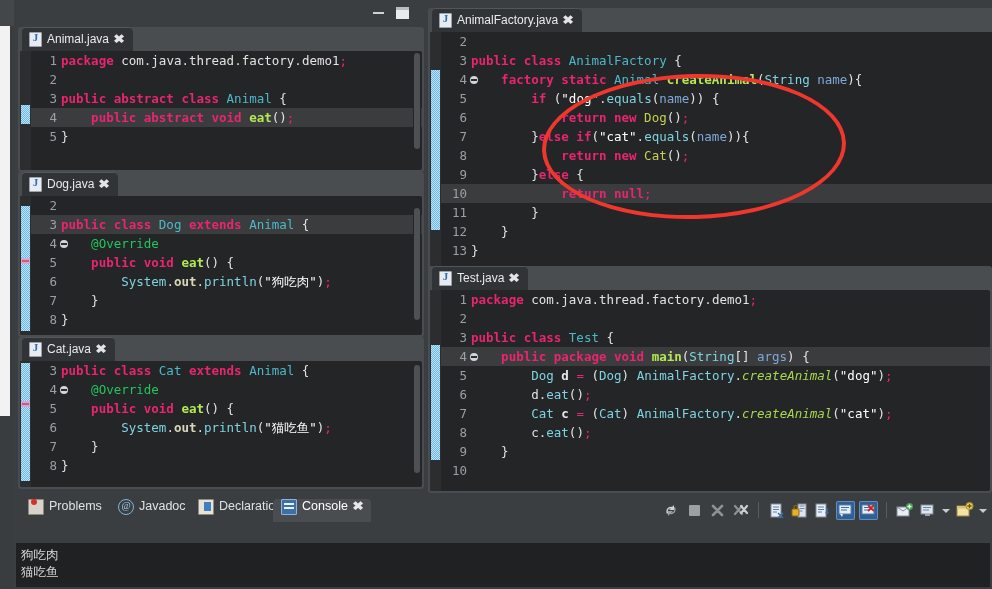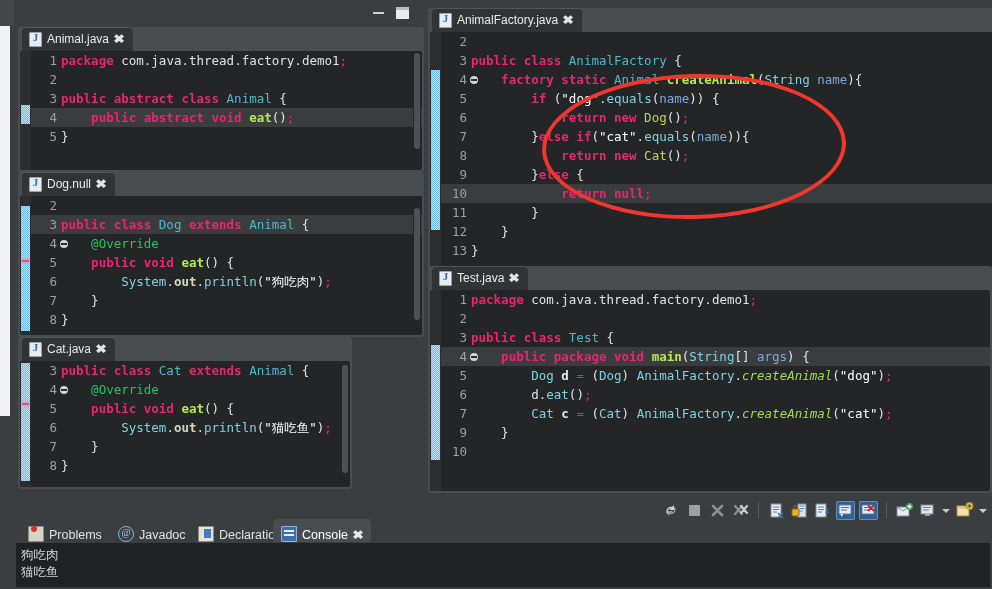--- a/index.html
+++ b/index.html
@@ -83,21 +83,21 @@
   .yel{color:#c8d14e;}
 
   
   .ellipse{position:absolute;left:528px;top:74px;width:296px;height:137px;
     border:4px solid #f0372e;border-radius:50%;pointer-events:none;
     transform:rotate(-1.5deg);}
 
   
   .bottom{position:absolute;left:0;bottom:0;width:978px;height:92px;background:#3b3e41;}
   .btabrow{position:absolute;left:0;top:0;width:978px;height:25px;}
-  .btab{position:absolute;top:2px;height:23px;display:flex;align-items:flex-end;gap:5px;padding:0 8px;margin-top:20px;}
+  .btab{position:absolute;top:2px;height:23px;display:flex;align-items:flex-start;gap:5px;padding:0 8px;}
   .btab .blabel{font-size:12.5px;color:#dfe2e4;white-space:nowrap;}
   .btab.active{background:#4a4d50;border-radius:4px 4px 0 0;}
   .btab.active .blabel{color:#ffffff;}
   .bicon{width:14px;height:14px;position:relative;flex:none;}
   .ic-problems{background:#d8d3c8;border:1px solid #8d8a82;border-radius:1px;}
   .ic-problems:after{content:"";position:absolute;left:2px;top:-1px;width:6px;height:6px;border-radius:50%;background:#d93025;}
   .ic-javadoc{border:1px solid #7fb6dd;border-radius:50%;color:#9fd0ef;font-size:10px;
     text-align:center;line-height:12px;font-family:"Liberation Serif",serif;}
   .ic-decl{background:#e6e2d6;border:1px solid #8d8a82;border-radius:1px;}
   .ic-decl:after{content:"";position:absolute;left:5px;top:2px;width:7px;height:9px;background:#3f7fbf;}
@@ -162,21 +162,21 @@
         <div class="vscroll">
             <i style="top:0;height:96px;"></i>
           </div>
       </div>
     </div>
 
     <div class="group" id="g-dog" style="left:4px;top:172px;width:406px;height:165px;">
       <div class="tabrow">
         <div class="tab">
           <span class="jicon"></span>
-          <span class="tname">Dog.null</span>
+          <span class="tname">Dog.java</span>
           <span class="xclose">✖</span>
         </div>
       </div>
       <div class="editor">
         <div class="gutterbar">
           <div class="marker" style="top:10px;height:125px;"></div>
           <div class="uparrow" style="top:62px;"></div>
         </div>
         <div class="code">
             <div class="ln"><span class="num">2</span></div>
@@ -186,21 +186,21 @@
             <div class="ln"><span class="num">6</span><span class="pl">        </span><span class="type2">System</span><span class="punc">.</span><span class="field">out</span><span class="punc">.</span><span class="type2">println</span><span class="pl">(</span><span class="strq">"狗吃肉"</span><span class="pl">)</span><span class="semi">;</span></div>
             <div class="ln"><span class="num">7</span><span class="pl">    }</span></div>
             <div class="ln"><span class="num">8</span><span class="pl">}</span></div>
           </div>
         <div class="vscroll">
             <i style="top:10px;height:112px;"></i>
           </div>
       </div>
     </div>
 
-    <div class="group" id="g-cat" style="left:4px;top:337px;width:334px;height:152px;">
+    <div class="group" id="g-cat" style="left:4px;top:337px;width:406px;height:152px;">
       <div class="tabrow">
         <div class="tab">
           <span class="jicon"></span>
           <span class="tname">Cat.java</span>
           <span class="xclose">✖</span>
         </div>
       </div>
       <div class="editor">
         <div class="gutterbar">
           <div class="marker" style="top:2px;height:118px;"></div>
@@ -262,20 +262,21 @@
           <div class="marker" style="top:55px;height:115px;"></div>
         </div>
         <div class="code">
             <div class="ln"><span class="num">1</span><span class="kw">package</span><span class="pl"> com</span><span class="punc">.</span><span class="pl">java</span><span class="punc">.</span><span class="pl">thread</span><span class="punc">.</span><span class="pl">factory</span><span class="punc">.</span><span class="pl">demo1</span><span class="semi">;</span></div>
             <div class="ln"><span class="num">2</span></div>
             <div class="ln"><span class="num">3</span><span class="kw">public class </span><span class="type">Test</span><span class="pl"> {</span></div>
             <div class="ln hl"><span class="num">4</span><span class="pl">    </span><span class="kw">public package void </span><span class="mth">main</span><span class="pl">(</span><span class="type2">String</span><span class="pl">[] </span><span class="param">args</span><span class="pl">) {</span><span class="fold"></span></div>
             <div class="ln"><span class="num">5</span><span class="pl">        </span><span class="type2">Dog</span><span class="pl"> </span><span class="var">d</span><span class="pl"> </span><span class="eq">=</span><span class="pl"> (</span><span class="type2">Dog</span><span class="pl">) </span><span class="type2">AnimalFactory</span><span class="punc">.</span><span class="mthi">createAnimal</span><span class="pl">(</span><span class="strq">"dog"</span><span class="pl">)</span><span class="semi">;</span></div>
             <div class="ln"><span class="num">6</span><span class="pl">        </span><span class="pl">d</span><span class="punc">.</span><span class="type2">eat</span><span class="pl">()</span><span class="semi">;</span></div>
             <div class="ln"><span class="num">7</span><span class="pl">        </span><span class="type2">Cat</span><span class="pl"> </span><span class="var">c</span><span class="pl"> </span><span class="eq">=</span><span class="pl"> (</span><span class="type2">Cat</span><span class="pl">) </span><span class="type2">AnimalFactory</span><span class="punc">.</span><span class="mthi">createAnimal</span><span class="pl">(</span><span class="strq">"cat"</span><span class="pl">)</span><span class="semi">;</span></div>
+            <div class="ln"><span class="num">8</span><span class="pl">        </span><span class="pl">c</span><span class="punc">.</span><span class="type2">eat</span><span class="pl">()</span><span class="semi">;</span></div>
             <div class="ln"><span class="num">9</span><span class="pl">    }</span></div>
             <div class="ln"><span class="num">10</span></div>
           </div>
       </div>
     </div>
 
     <div class="ellipse"></div>
 
     <div class="bottom">
       <div class="btabrow">

